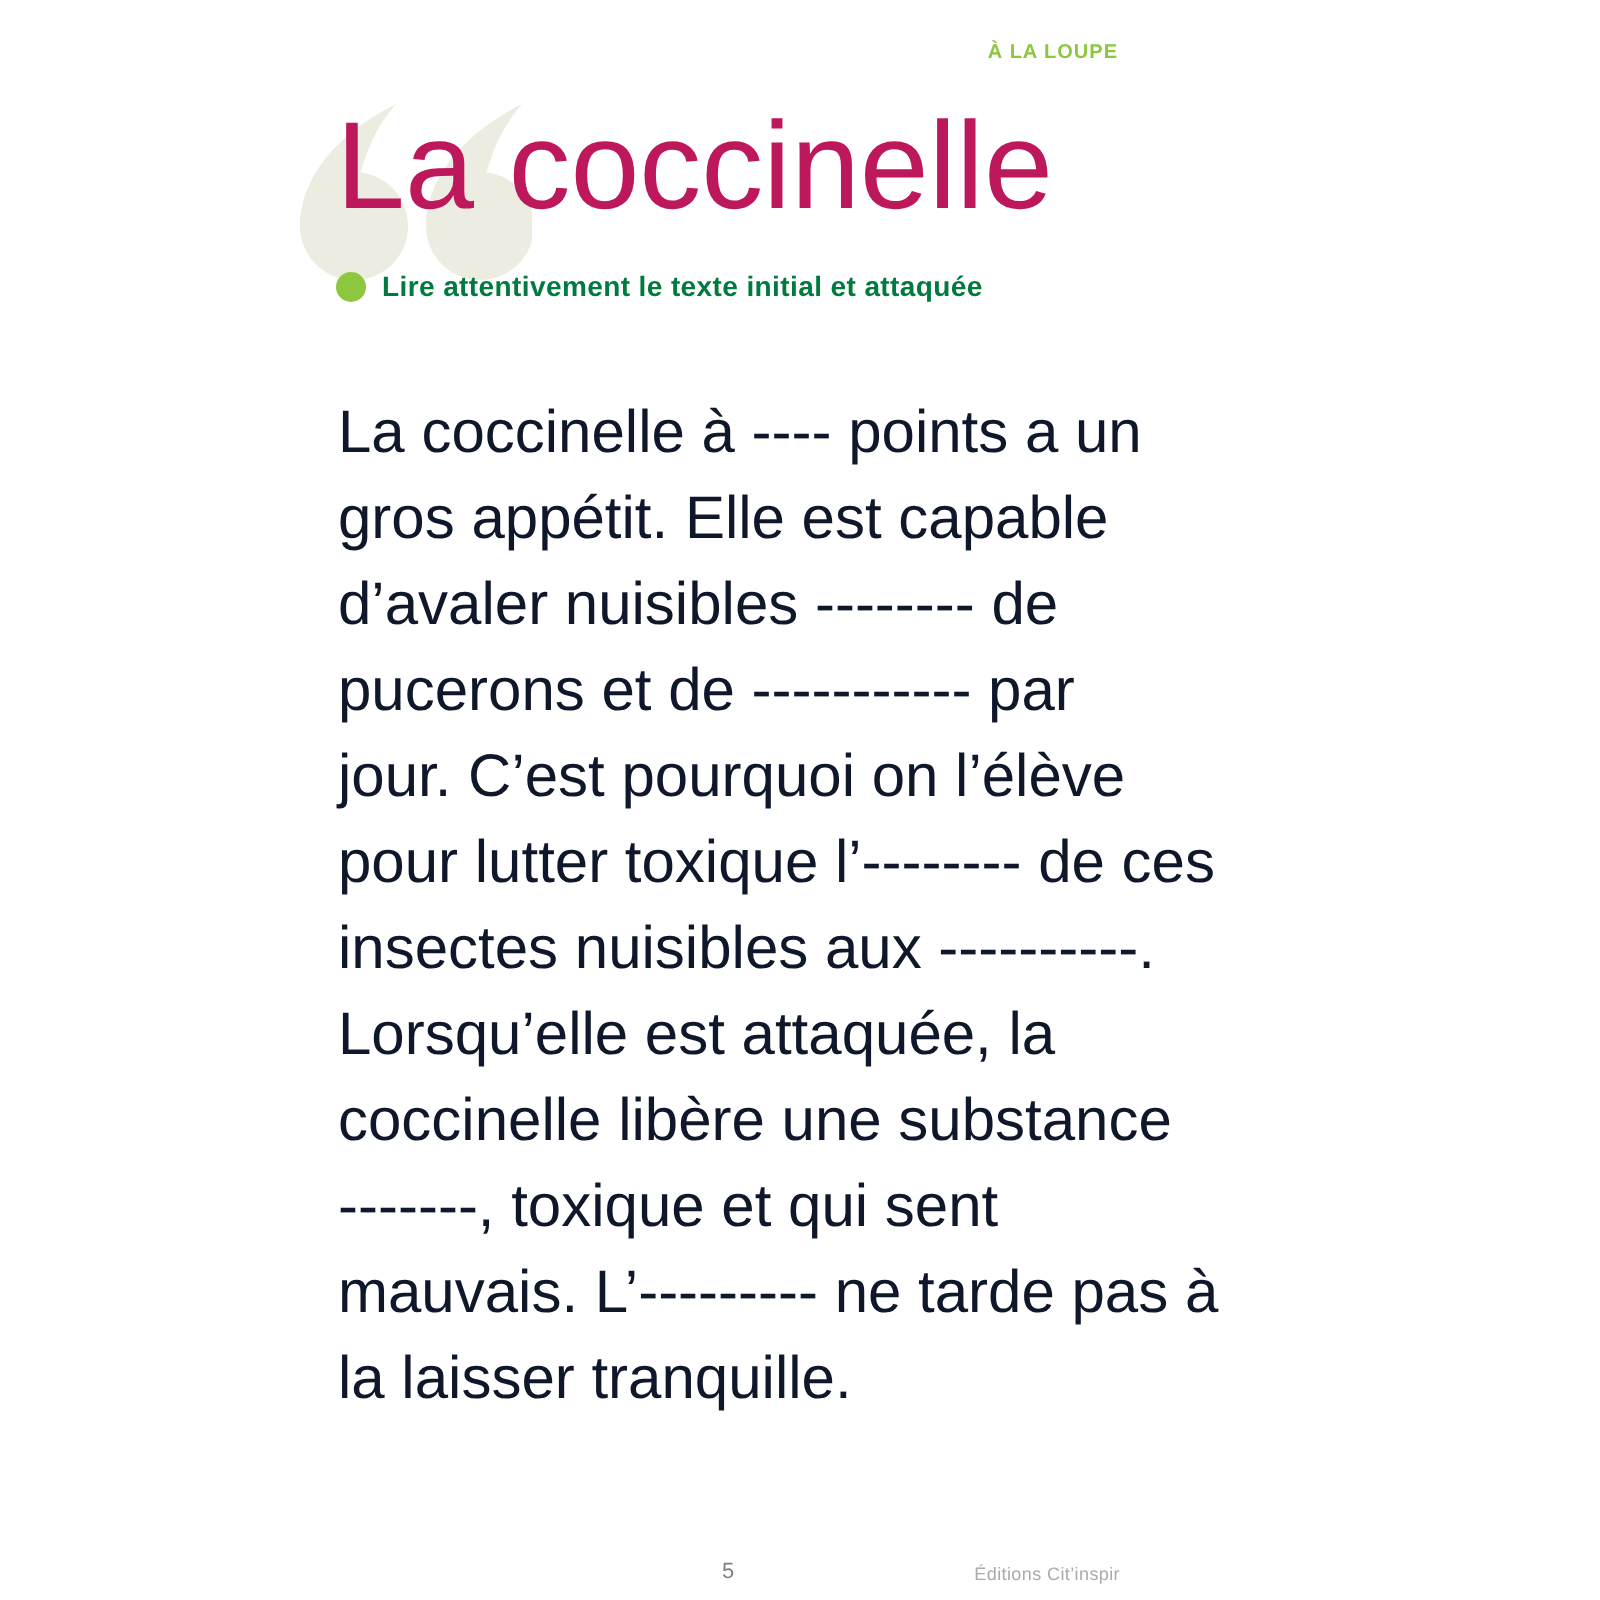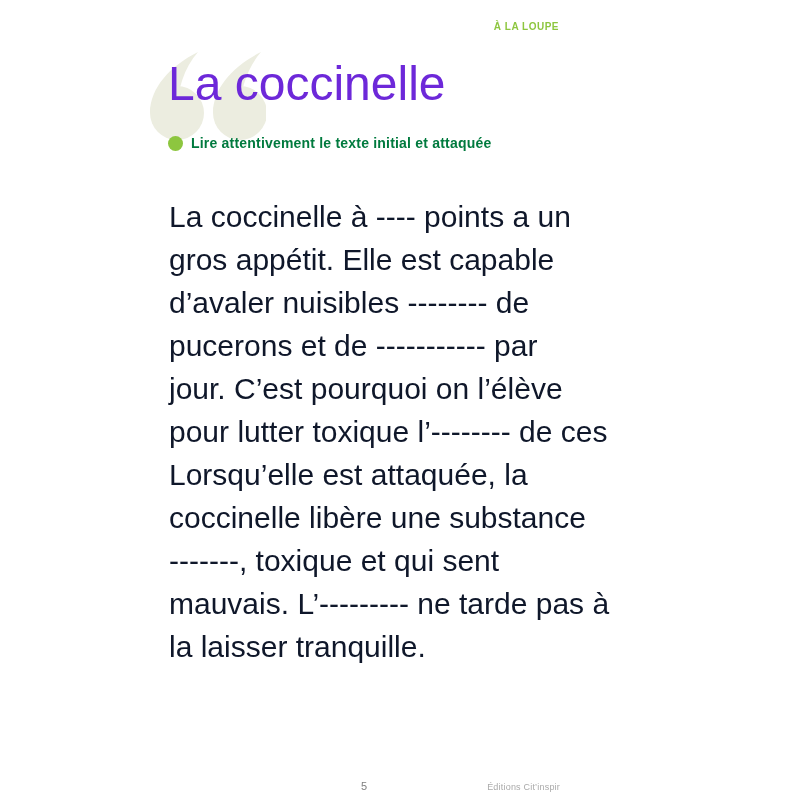--- a/index.html
+++ b/index.html
@@ -20,23 +20,23 @@
   }
   .quote-marks{
     position:absolute;
     left:146px;top:52px;
     width:120px;height:88px;
   }
   .quote-marks svg{display:block;}
   .page-title{
     position:absolute;
     left:168px;top:58px;
-    font-size:48px;
+    font-size:62px;
     line-height:52px;
-    color:#6d28d9;
+    color:#be185d;
     letter-spacing:0px;
     white-space:nowrap;
   }
   .instruction-row{
     position:absolute;
     left:168px;top:135px;
     display:flex;
     align-items:center;
     gap:8px;
   }
@@ -107,20 +107,21 @@
     <span class="instruction-label">Lire attentivement le texte initial et attaquée</span>
   </div>
 
   <div class="body-text">
     <div class="body-line">La coccinelle à ---- points a un</div>
     <div class="body-line">gros appétit. Elle est capable</div>
     <div class="body-line">d’avaler nuisibles -------- de</div>
     <div class="body-line">pucerons et de ----------- par</div>
     <div class="body-line">jour. C’est pourquoi on l’élève</div>
     <div class="body-line">pour lutter toxique l’-------- de ces</div>
+    <div class="body-line">insectes nuisibles aux ----------.</div>
     <div class="body-line">Lorsqu’elle est attaquée, la</div>
     <div class="body-line">coccinelle libère une substance</div>
     <div class="body-line">-------, toxique et qui sent</div>
     <div class="body-line">mauvais. L’--------- ne tarde pas à</div>
     <div class="body-line">la laisser tranquille.</div>
   </div>
 
   <div class="footer-page-number">5</div>
 
   <div class="footer-publisher">Éditions Cit’inspir</div>

